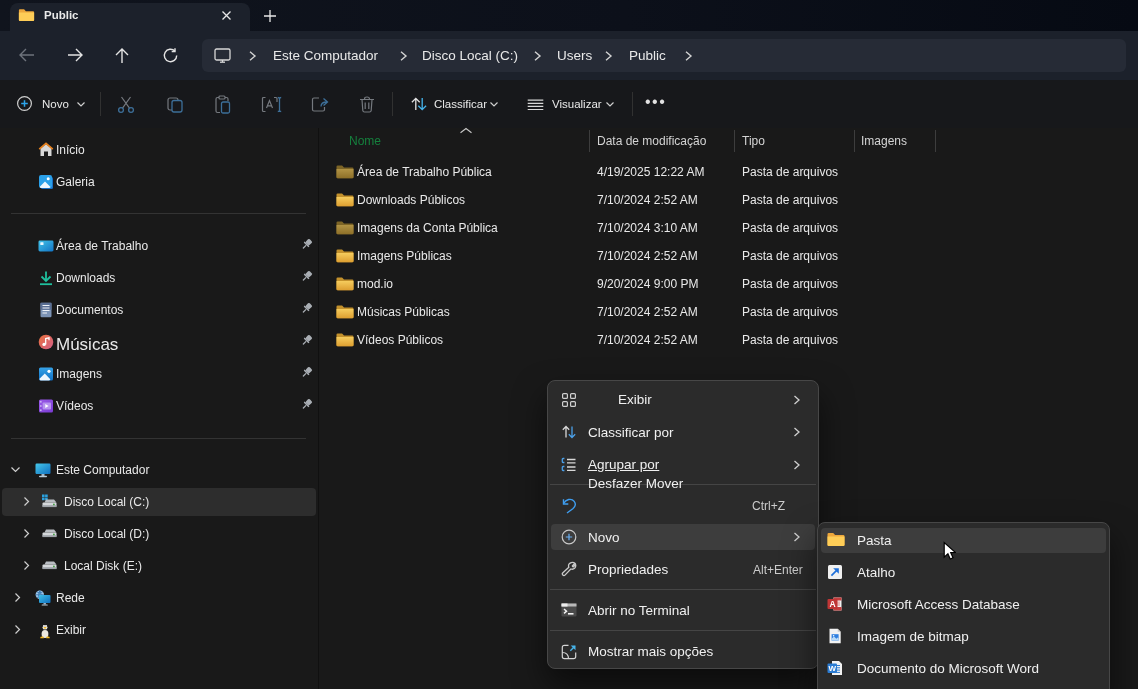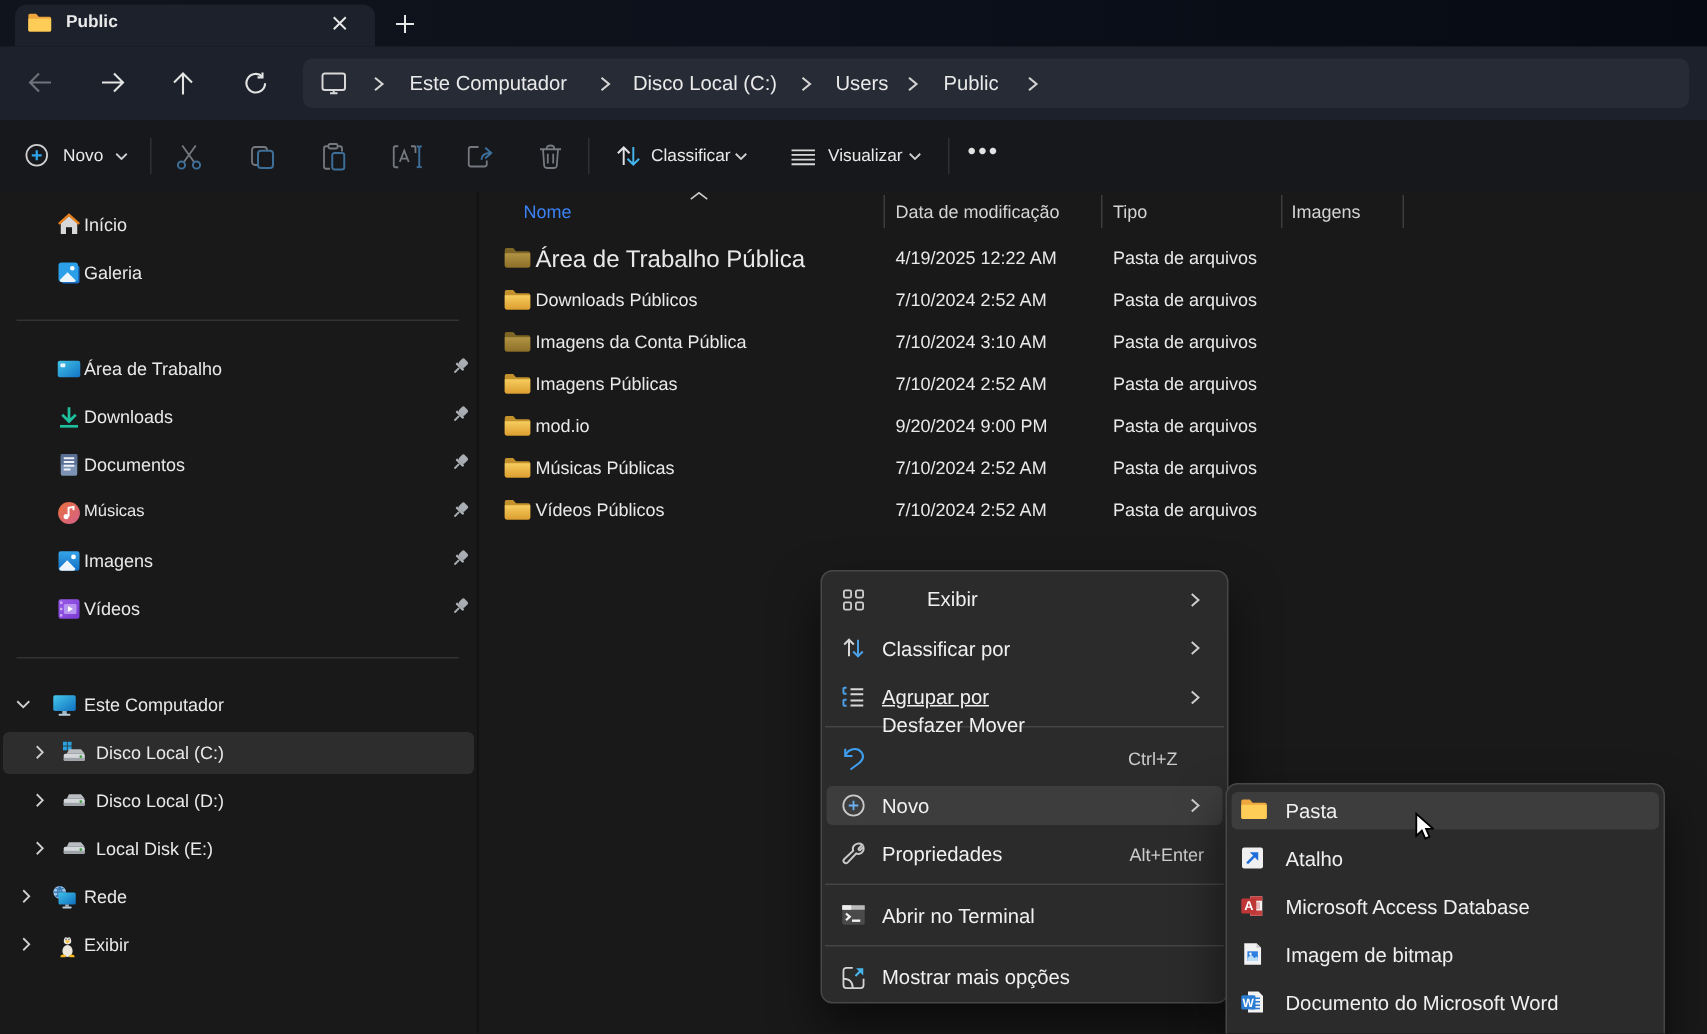--- a/index.html
+++ b/index.html
@@ -263,21 +263,21 @@
           <linearGradient id="gmus" x1="0" y1="0" x2="1" y2="1">
             <stop offset="0" stop-color="#e8703c"></stop>
             <stop offset="1" stop-color="#d4608a"></stop>
           </linearGradient>
         </defs>
       <circle cx="8" cy="8" r="7.3" fill="url(#gmus)"></circle>
       <circle cx="6.1" cy="10.4" r="1.7" fill="#fff"></circle>
       <path stroke="#fff" stroke-width="1.3" fill="none" d="M7.7 10.4 V4.6 L11 3.9 V6.2"></path>
     </svg>
   </div>
-  <div class="abs txt" style="left:56px;top:335px;font-size:11px;">Músicas</div>
+  <div class="abs txt" style="left:56px;top:335px;font-size:17px;">Músicas</div>
 
   <div class="abs" style="left:38px;top:366px;">
     <svg width="16" height="16" viewBox="0 0 16 16">
       <defs>
           <linearGradient id="gimg" x1="0" y1="0" x2="0" y2="1">
             <stop offset="0" stop-color="#36a3e8"></stop>
             <stop offset="1" stop-color="#1170c4"></stop>
           </linearGradient>
         </defs>
       <rect x="1" y="1.5" width="14" height="13" rx="1.5" fill="url(#gimg)"></rect>
@@ -469,40 +469,40 @@
       <circle cx="7" cy="4.1" r="0.45" fill="#000"></circle>
       <circle cx="9" cy="4.1" r="0.45" fill="#000"></circle>
       <path fill="#f5b91e" d="M6.3 5 H9.7 L8 7 Z"></path>
       <path fill="#f5b91e" d="M3.6 14.8 Q5 14 6.6 14.8 L6.8 16.2 H3.2 Z M9.4 14.8 Q10.8 14 12.4 14.8 L12.8 16.2 H9.2 Z"></path>
     </svg>
   </div>
   <div class="abs txt" style="left:56px;top:623px;font-size:12px;">Exibir</div>
 
   <div class="abs" id="main" style="left:320px;top:128px;width:818px;height:561px;background:#191919;"></div>
 
-  <div class="abs txt" style="left:349px;top:134px;font-size:12px;color:#3b82f6;">Nome</div>
+  <div class="abs txt" style="left:349px;top:134px;font-size:12px;color:#15803d;">Nome</div>
   <div class="abs" style="left:459px;top:127px;">
       <svg width="14" height="7" viewBox="0 0 14 7">
         <path stroke="#c9c9c9" stroke-width="1.1" fill="none" d="M1.5 5.8 L7 1.5 L12.5 5.8"></path>
       </svg>
     </div>
   <div class="abs txt" style="left:597px;top:134px;font-size:12px;color:#d4d4d4;">Data de modificação</div>
   <div class="abs txt" style="left:742px;top:134px;font-size:12px;color:#d4d4d4;">Tipo</div>
   <div class="abs txt" style="left:861px;top:134px;font-size:12px;color:#d4d4d4;">Imagens</div>
   <div class="abs" style="left:589px;top:130px;width:1px;height:22px;background:#3d3d3d;"></div>
   <div class="abs" style="left:734px;top:130px;width:1px;height:22px;background:#3d3d3d;"></div>
   <div class="abs" style="left:854px;top:130px;width:1px;height:22px;background:#3d3d3d;"></div>
   <div class="abs" style="left:935px;top:130px;width:1px;height:22px;background:#3d3d3d;"></div>
 
   <div class="abs" style="left:336px;top:164px;">
       <svg width="18" height="15">
         <use href="#folddark"></use>
       </svg>
     </div>
-  <div class="abs txt" style="left:357px;top:165px;font-size:16px;">Área de Trabalho Pública</div>
+  <div class="abs txt" style="left:357px;top:165px;font-size:12px;">Área de Trabalho Pública</div>
   <div class="abs txt" style="left:597px;top:165px;font-size:12px;">4/19/2025 12:22 AM</div>
   <div class="abs txt" style="left:742px;top:165px;font-size:12px;">Pasta de arquivos</div>
 
   <div class="abs" style="left:336px;top:192px;">
       <svg width="18" height="15">
         <use href="#foldlite"></use>
       </svg>
     </div>
   <div class="abs txt" style="left:357px;top:193px;font-size:12px;">Downloads Públicos</div>
   <div class="abs txt" style="left:597px;top:193px;font-size:12px;">7/10/2024 2:52 AM</div>

